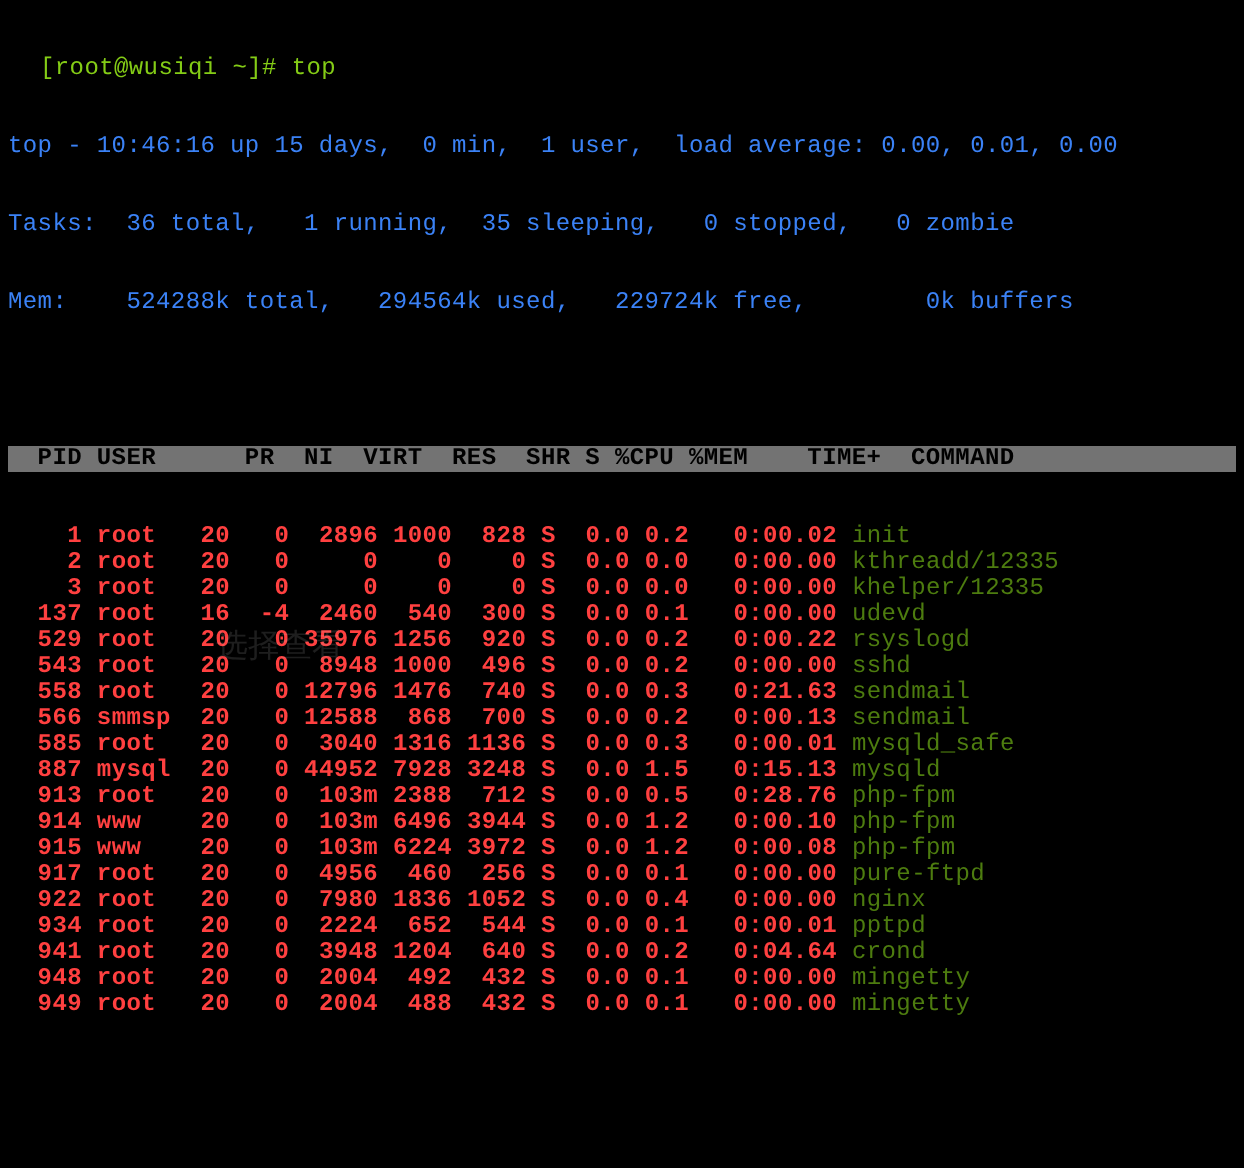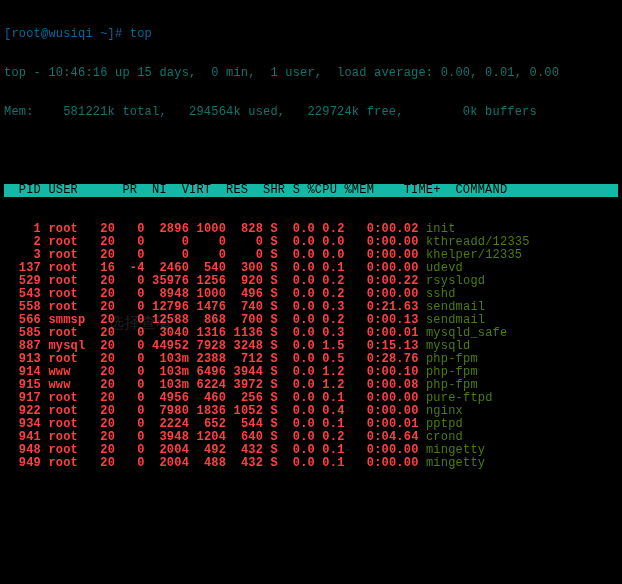--- a/index.html
+++ b/index.html
@@ -10,40 +10,41 @@
     font-family: "Consolas","Menlo","Courier New",monospace;
     font-size: 12px;
     line-height: 13px;
     width: 622px;
   }
   .term {
     padding: 2px 4px;
     letter-spacing: 0.2px;
     white-space: pre;
   }
-  .green { color: #0369a1; }
+  .green { color: #84cc16; margin-left: 16px; }
   .red   { color: #ff4040; font-weight: bold; }
-  .white { color: #0f766e; }
+  .white { color: #3b82f6; }
   .yellow{ color: #4d7c0f; }
-  .hdr   { background: #14b8a6; color: #000; display: block; width: 100%; }
+  .hdr   { background: #737373; color: #000; display: block; width: 100%; font-weight: bold; }
   .line  { display: block; }
   
   .ghost {
     position: absolute;
     color: rgba(200,200,200,0.15);
     font-family: Liberation Mono, monospace;
     font-size: 16px;
     pointer-events: none;
   }
 </style>
 </head>
 <body>
 
 <div class="term">
   <span class="line"><span class="green">[root@wusiqi ~]# top</span></span>
   <span class="line white">top - 10:46:16 up 15 days,  0 min,  1 user,  load average: 0.00, 0.01, 0.00</span>
-  <span class="line white">Mem:    581221k total,   294564k used,   229724k free,        0k buffers</span>
+  <span class="line white">Tasks:  36 total,   1 running,  35 sleeping,   0 stopped,   0 zombie</span>
+  <span class="line white">Mem:    524288k total,   294564k used,   229724k free,        0k buffers</span>
   <span class="line">&nbsp;</span>
   <span class="line hdr">  PID USER      PR  NI  VIRT  RES  SHR S %CPU %MEM    TIME+  COMMAND</span>
   <div id="rows"><span class="line"><span class="red">    1</span><span class="red"> root  </span><span class="red"> 20</span><span class="red">   0</span><span class="red">  2896</span><span class="red"> 1000</span><span class="red">  828</span><span class="red"> S</span><span class="red">  0.0</span><span class="red"> 0.2</span><span class="red">   0:00.02 </span><span class="yellow">init</span></span><span class="line"><span class="red">    2</span><span class="red"> root  </span><span class="red"> 20</span><span class="red">   0</span><span class="red">     0</span><span class="red">    0</span><span class="red">    0</span><span class="red"> S</span><span class="red">  0.0</span><span class="red"> 0.0</span><span class="red">   0:00.00 </span><span class="yellow">kthreadd/12335</span></span><span class="line"><span class="red">    3</span><span class="red"> root  </span><span class="red"> 20</span><span class="red">   0</span><span class="red">     0</span><span class="red">    0</span><span class="red">    0</span><span class="red"> S</span><span class="red">  0.0</span><span class="red"> 0.0</span><span class="red">   0:00.00 </span><span class="yellow">khelper/12335</span></span><span class="line"><span class="red">  137</span><span class="red"> root  </span><span class="red"> 16</span><span class="red">  -4</span><span class="red">  2460</span><span class="red">  540</span><span class="red">  300</span><span class="red"> S</span><span class="red">  0.0</span><span class="red"> 0.1</span><span class="red">   0:00.00 </span><span class="yellow">udevd</span></span><span class="line"><span class="red">  529</span><span class="red"> root  </span><span class="red"> 20</span><span class="red">   0</span><span class="red"> 35976</span><span class="red"> 1256</span><span class="red">  920</span><span class="red"> S</span><span class="red">  0.0</span><span class="red"> 0.2</span><span class="red">   0:00.22 </span><span class="yellow">rsyslogd</span></span><span class="line"><span class="red">  543</span><span class="red"> root  </span><span class="red"> 20</span><span class="red">   0</span><span class="red">  8948</span><span class="red"> 1000</span><span class="red">  496</span><span class="red"> S</span><span class="red">  0.0</span><span class="red"> 0.2</span><span class="red">   0:00.00 </span><span class="yellow">sshd</span></span><span class="line"><span class="red">  558</span><span class="red"> root  </span><span class="red"> 20</span><span class="red">   0</span><span class="red"> 12796</span><span class="red"> 1476</span><span class="red">  740</span><span class="red"> S</span><span class="red">  0.0</span><span class="red"> 0.3</span><span class="red">   0:21.63 </span><span class="yellow">sendmail</span></span><span class="line"><span class="red">  566</span><span class="red"> smmsp </span><span class="red"> 20</span><span class="red">   0</span><span class="red"> 12588</span><span class="red">  868</span><span class="red">  700</span><span class="red"> S</span><span class="red">  0.0</span><span class="red"> 0.2</span><span class="red">   0:00.13 </span><span class="yellow">sendmail</span></span><span class="line"><span class="red">  585</span><span class="red"> root  </span><span class="red"> 20</span><span class="red">   0</span><span class="red">  3040</span><span class="red"> 1316</span><span class="red"> 1136</span><span class="red"> S</span><span class="red">  0.0</span><span class="red"> 0.3</span><span class="red">   0:00.01 </span><span class="yellow">mysqld_safe</span></span><span class="line"><span class="red">  887</span><span class="red"> mysql </span><span class="red"> 20</span><span class="red">   0</span><span class="red"> 44952</span><span class="red"> 7928</span><span class="red"> 3248</span><span class="red"> S</span><span class="red">  0.0</span><span class="red"> 1.5</span><span class="red">   0:15.13 </span><span class="yellow">mysqld</span></span><span class="line"><span class="red">  913</span><span class="red"> root  </span><span class="red"> 20</span><span class="red">   0</span><span class="red">  103m</span><span class="red"> 2388</span><span class="red">  712</span><span class="red"> S</span><span class="red">  0.0</span><span class="red"> 0.5</span><span class="red">   0:28.76 </span><span class="yellow">php-fpm</span></span><span class="line"><span class="red">  914</span><span class="red"> www   </span><span class="red"> 20</span><span class="red">   0</span><span class="red">  103m</span><span class="red"> 6496</span><span class="red"> 3944</span><span class="red"> S</span><span class="red">  0.0</span><span class="red"> 1.2</span><span class="red">   0:00.10 </span><span class="yellow">php-fpm</span></span><span class="line"><span class="red">  915</span><span class="red"> www   </span><span class="red"> 20</span><span class="red">   0</span><span class="red">  103m</span><span class="red"> 6224</span><span class="red"> 3972</span><span class="red"> S</span><span class="red">  0.0</span><span class="red"> 1.2</span><span class="red">   0:00.08 </span><span class="yellow">php-fpm</span></span><span class="line"><span class="red">  917</span><span class="red"> root  </span><span class="red"> 20</span><span class="red">   0</span><span class="red">  4956</span><span class="red">  460</span><span class="red">  256</span><span class="red"> S</span><span class="red">  0.0</span><span class="red"> 0.1</span><span class="red">   0:00.00 </span><span class="yellow">pure-ftpd</span></span><span class="line"><span class="red">  922</span><span class="red"> root  </span><span class="red"> 20</span><span class="red">   0</span><span class="red">  7980</span><span class="red"> 1836</span><span class="red"> 1052</span><span class="red"> S</span><span class="red">  0.0</span><span class="red"> 0.4</span><span class="red">   0:00.00 </span><span class="yellow">nginx</span></span><span class="line"><span class="red">  934</span><span class="red"> root  </span><span class="red"> 20</span><span class="red">   0</span><span class="red">  2224</span><span class="red">  652</span><span class="red">  544</span><span class="red"> S</span><span class="red">  0.0</span><span class="red"> 0.1</span><span class="red">   0:00.01 </span><span class="yellow">pptpd</span></span><span class="line"><span class="red">  941</span><span class="red"> root  </span><span class="red"> 20</span><span class="red">   0</span><span class="red">  3948</span><span class="red"> 1204</span><span class="red">  640</span><span class="red"> S</span><span class="red">  0.0</span><span class="red"> 0.2</span><span class="red">   0:04.64 </span><span class="yellow">crond</span></span><span class="line"><span class="red">  948</span><span class="red"> root  </span><span class="red"> 20</span><span class="red">   0</span><span class="red">  2004</span><span class="red">  492</span><span class="red">  432</span><span class="red"> S</span><span class="red">  0.0</span><span class="red"> 0.1</span><span class="red">   0:00.00 </span><span class="yellow">mingetty</span></span><span class="line"><span class="red">  949</span><span class="red"> root  </span><span class="red"> 20</span><span class="red">   0</span><span class="red">  2004</span><span class="red">  488</span><span class="red">  432</span><span class="red"> S</span><span class="red">  0.0</span><span class="red"> 0.1</span><span class="red">   0:00.00 </span><span class="yellow">mingetty</span></span></div>
 </div>
 
 <div class="ghost" style="top:318px;left:108px;">选择查看</div>
 
 </body></html>

